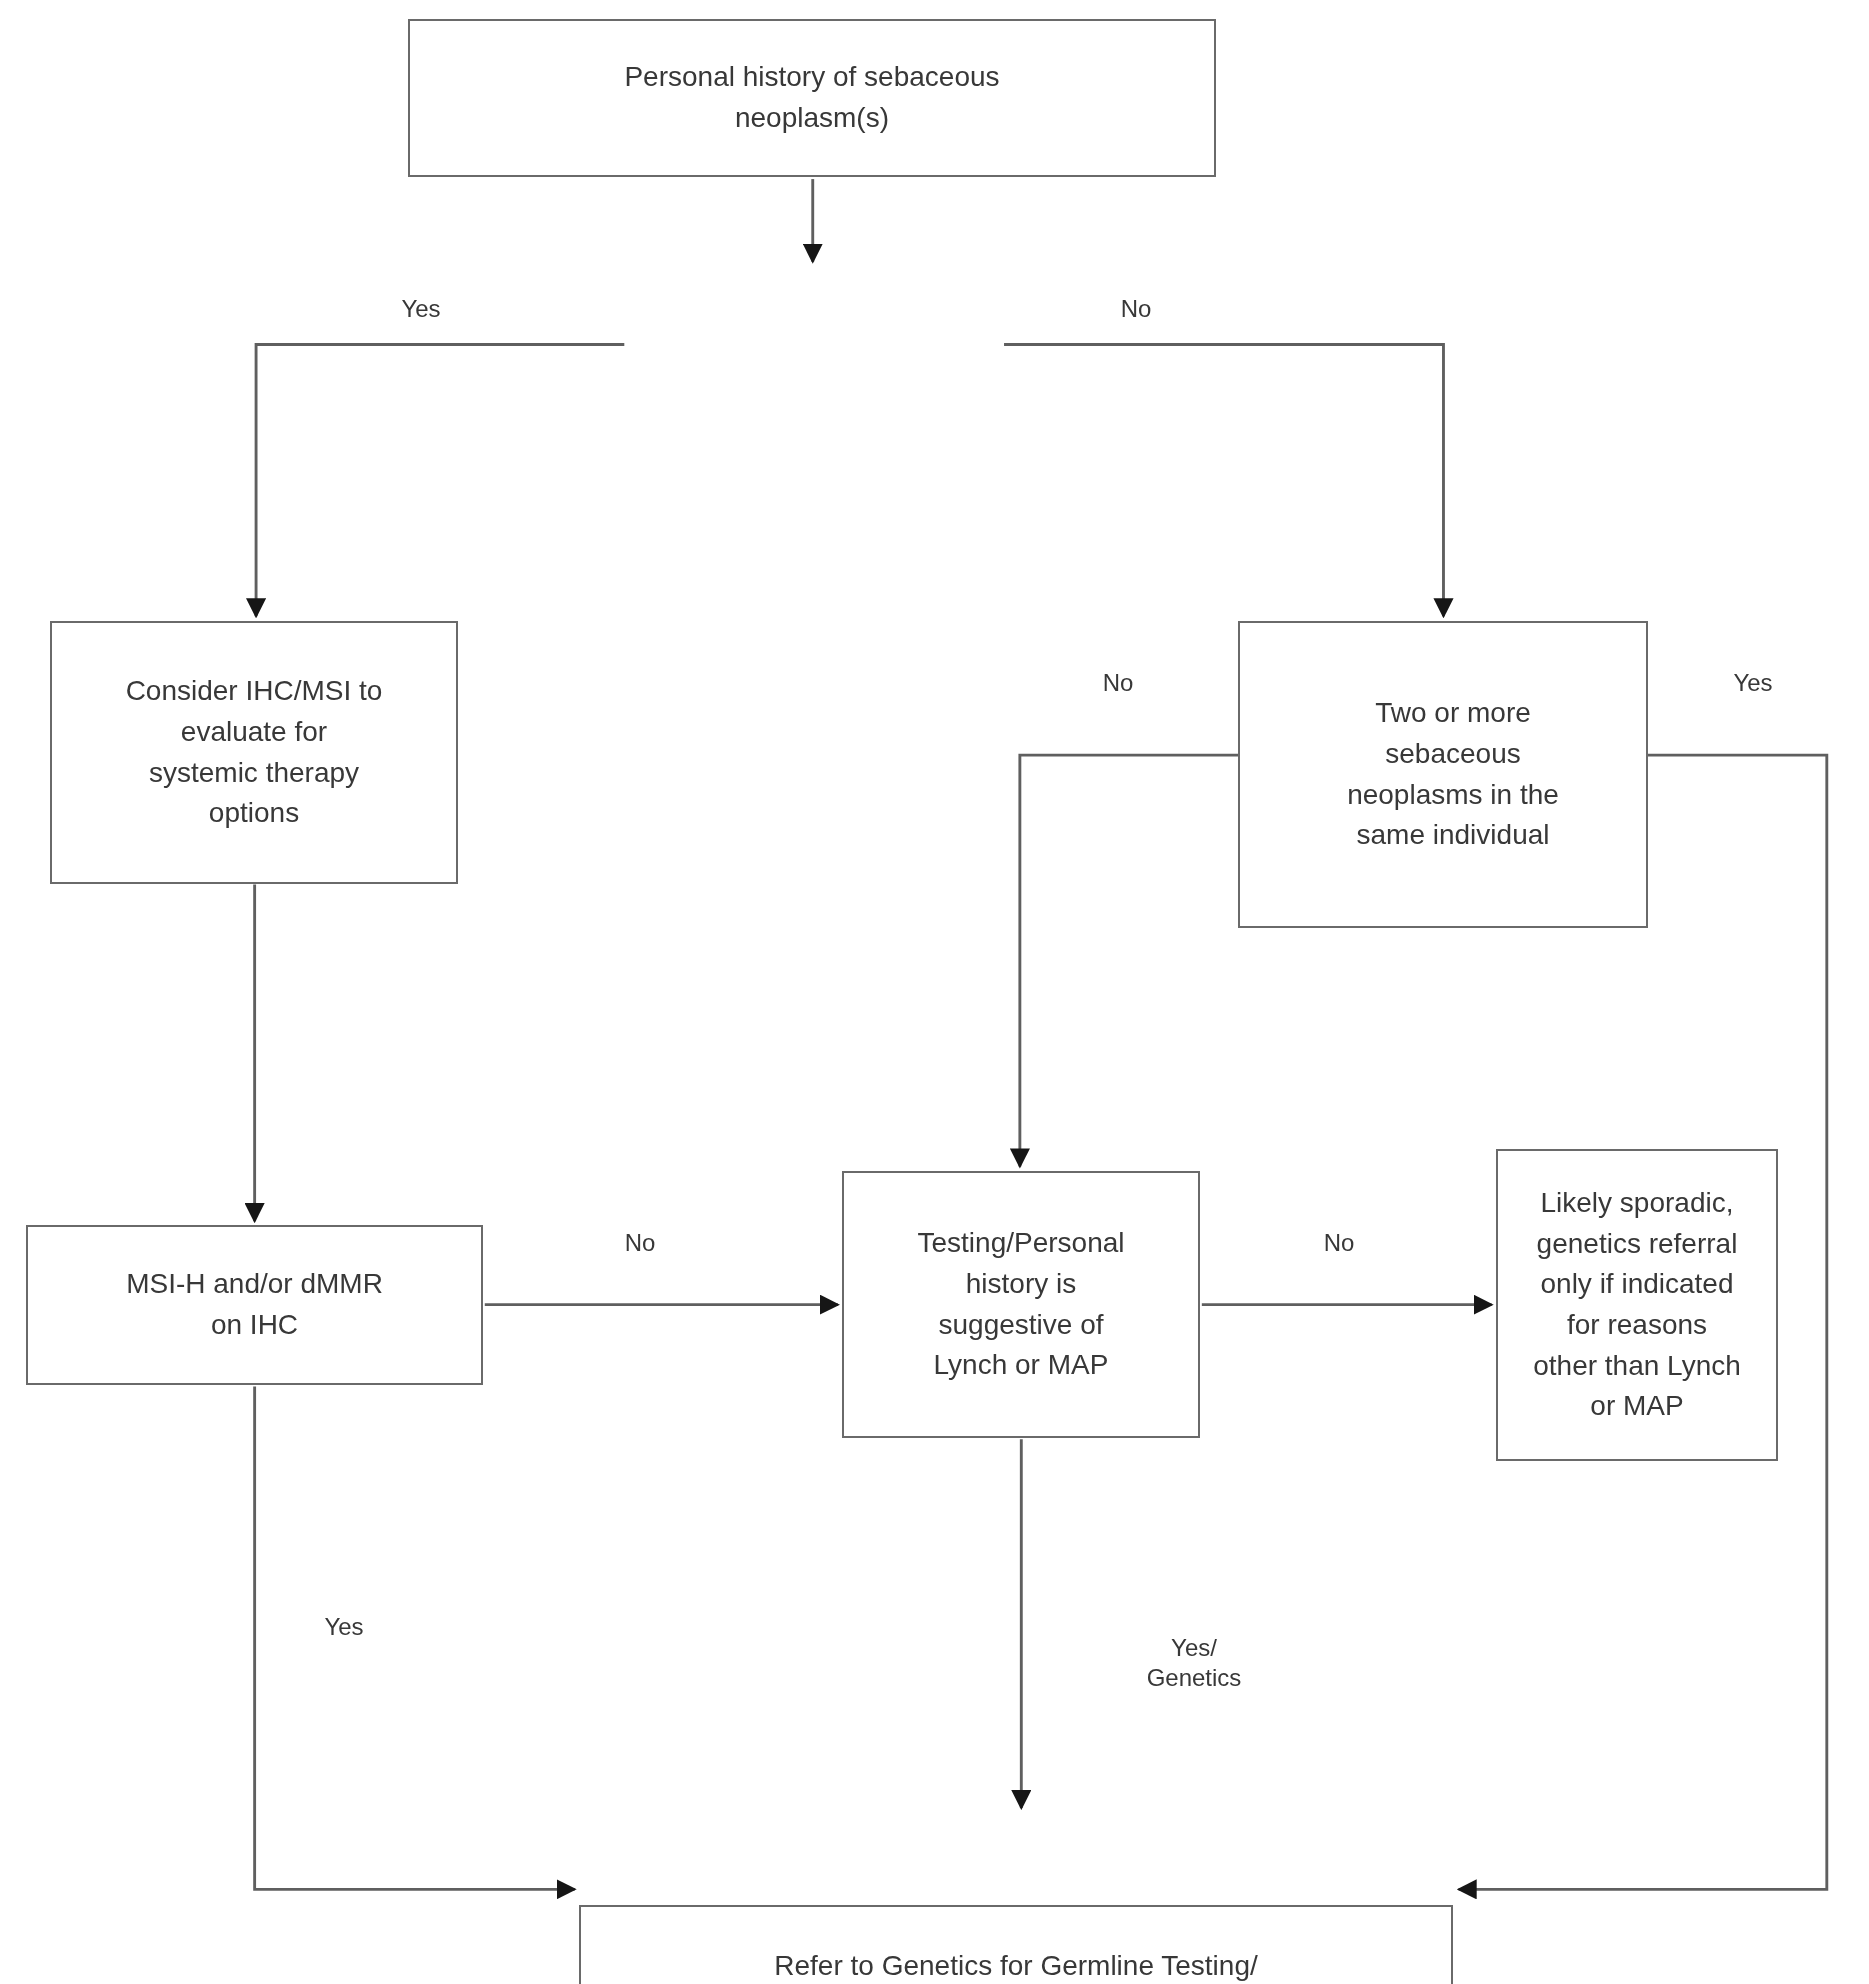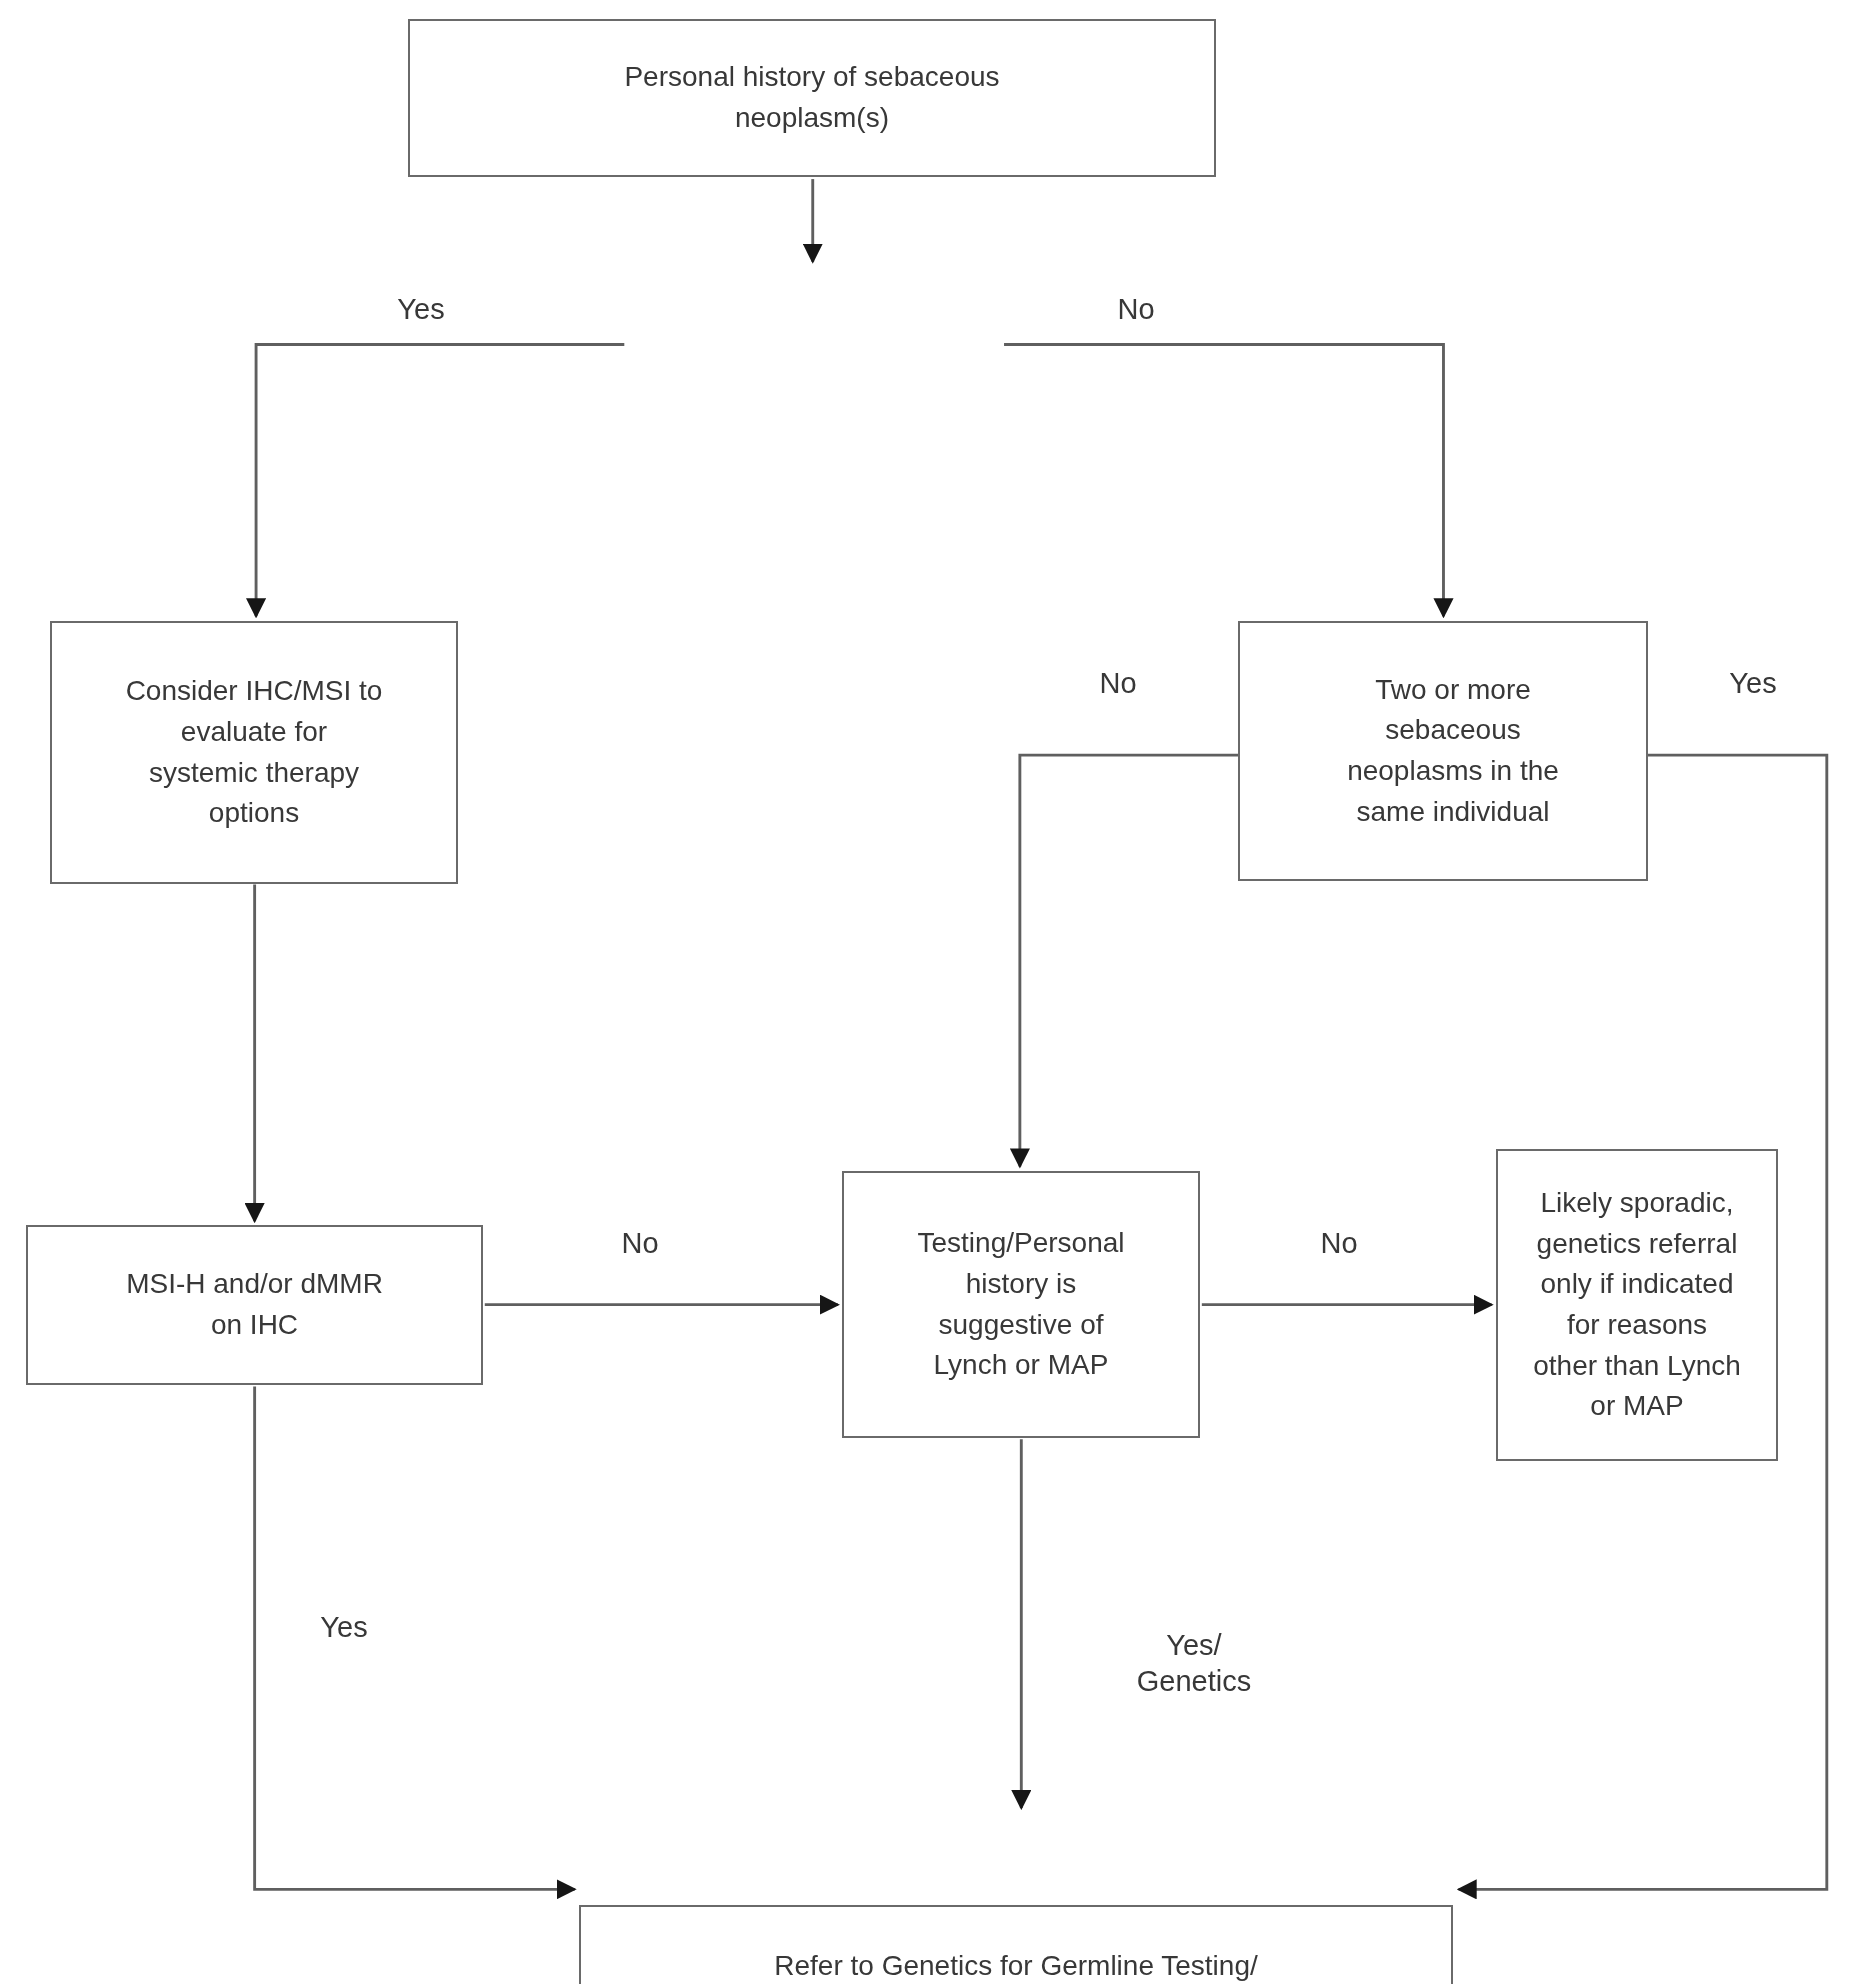--- a/index.html
+++ b/index.html
@@ -34,33 +34,33 @@
   .node-text {
     font-size: 28px;
     line-height: 1.45;
     color: #383838;
     white-space: pre-line;
     padding: 0 7.2px;
   }
   .edge-label {
     position: absolute;
     transform: translate(-50%, -50%);
-    font-size: 29px;
+    font-size: 24px;
     line-height: 1.25;
     color: #383838;
     text-align: center;
     white-space: pre-line;
     background: transparent;
   }
 
   
   #node-personal-history { left: 408px;  top: 18.7px;   width: 808px; height: 158px; }
   #node-metastatic       { left: 623px;  top: 266px;  width: 383px;  height: 157px; }
   #node-consider-ihc     { left: 50px;   top: 621px;  width: 408px;  height: 263px; }
-  #node-two-or-more      { left: 1238px; top: 621px;  width: 410px;  height: 260px; padding-left: 20px; }
+  #node-two-or-more      { left: 1238px; top: 621px;  width: 410px;  height: 307px; padding-left: 20px; }
   #node-msi-h            { left: 26px;   top: 1225px; width: 457px;  height: 160px; }
   #node-family-history   { left: 842px; top: 1171px; width: 358px;  height: 267px; }
   #node-likely-sporadic  { left: 1496px; top: 1149px; width: 282px;  height: 312px; }
   #node-refer-genetics   { left: 579px;  top: 1877px; width: 874px; height: 164px; margin-top: 28px; }
 
   
   #label-metastatic-yes   { left: 421px;  top: 309px;  }
   #label-metastatic-no    { left: 1136px; top: 309px;  }
   #label-two-or-more-no   { left: 1118px; top: 683px;  }
   #label-two-or-more-yes  { left: 1753px; top: 683px;  }

